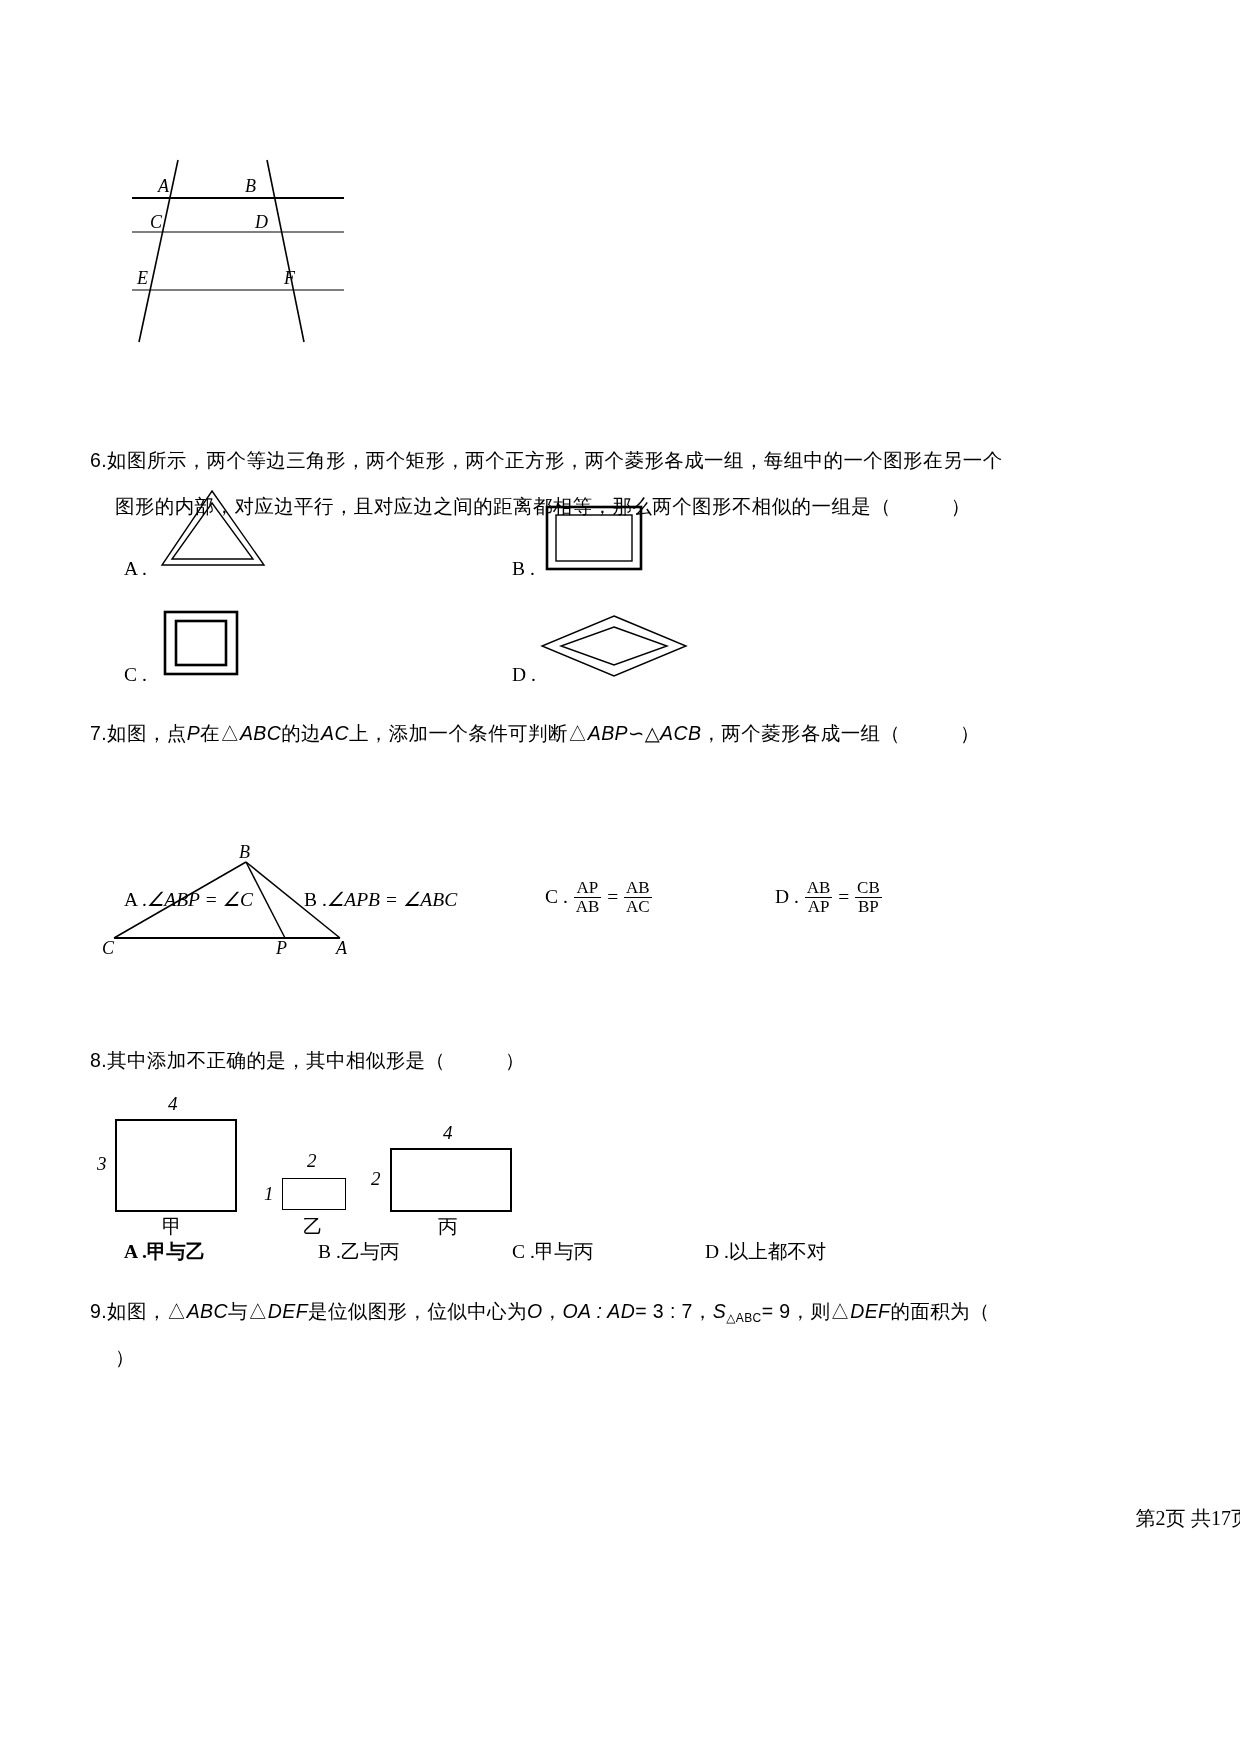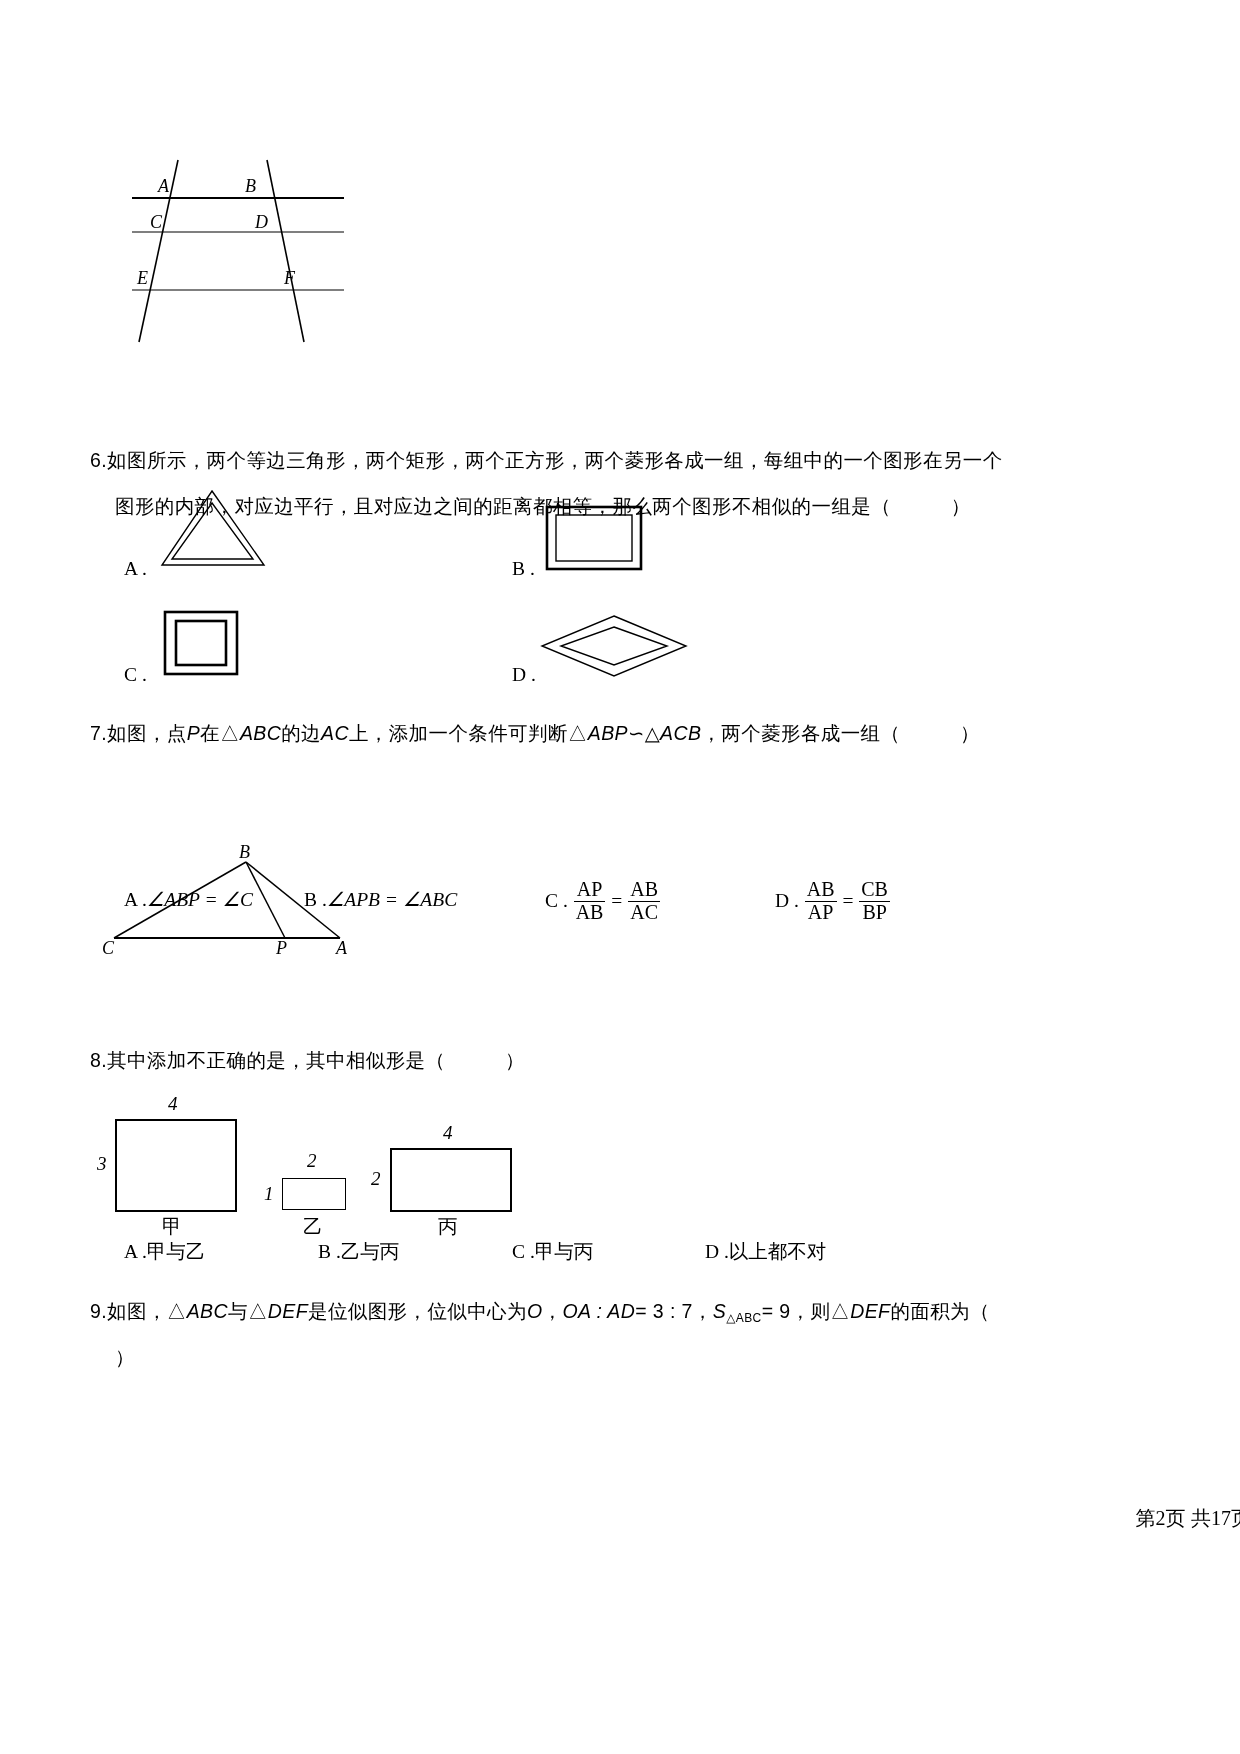--- a/index.html
+++ b/index.html
@@ -64,21 +64,21 @@
     position: absolute;
     font-family: "Liberation Sans", sans-serif;
     font-size: 19.5px;
   }
 
   
   .frac {
     display: inline-block;
     vertical-align: middle;
     text-align: center;
-    font-size: 20px;
+    font-size: 17px;
     line-height: 1.08;
     position: relative;
     top: -1px;
     margin: 0 1px;
   }
   .frac .num { display: block; padding: 0 2px; }
   .frac .den { display: block; border-top: 1.3px solid #000; padding: 0 2px; }
 
   
   .footer {
@@ -236,21 +236,21 @@
     <span class="rectlabel" style="left:217px; top:55px;">2</span>
     <span class="rectlabel" style="left:174px; top:88px;">1</span>
     <span class="rectname" style="left:213px; top:118px;">乙</span>
 
     <div style="position:absolute; left:300px; top:53px; width:118px; height:60px; border:2px solid #000;"></div>
     <span class="rectlabel" style="left:353px; top:27px;">4</span>
     <span class="rectlabel" style="left:281px; top:73px;">2</span>
     <span class="rectname" style="left:348px; top:118px;">丙</span>
   </div>
 
-  <div class="opts" style="left:124px; top:1238px;">
+  <div class="opts" style="left:124px; top:1238px;font-weight:bold;">
     <span>A .</span><span class="cn">甲与乙</span>
   </div>
   <div class="opts" style="left:318px; top:1238px;">
     <span>B .</span><span class="cn">乙与丙</span>
   </div>
   <div class="opts" style="left:512px; top:1238px;">
     <span>C .</span><span class="cn">甲与丙</span>
   </div>
   <div class="opts" style="left:705px; top:1238px;">
     <span>D .</span><span class="cn">以上都不对</span>

